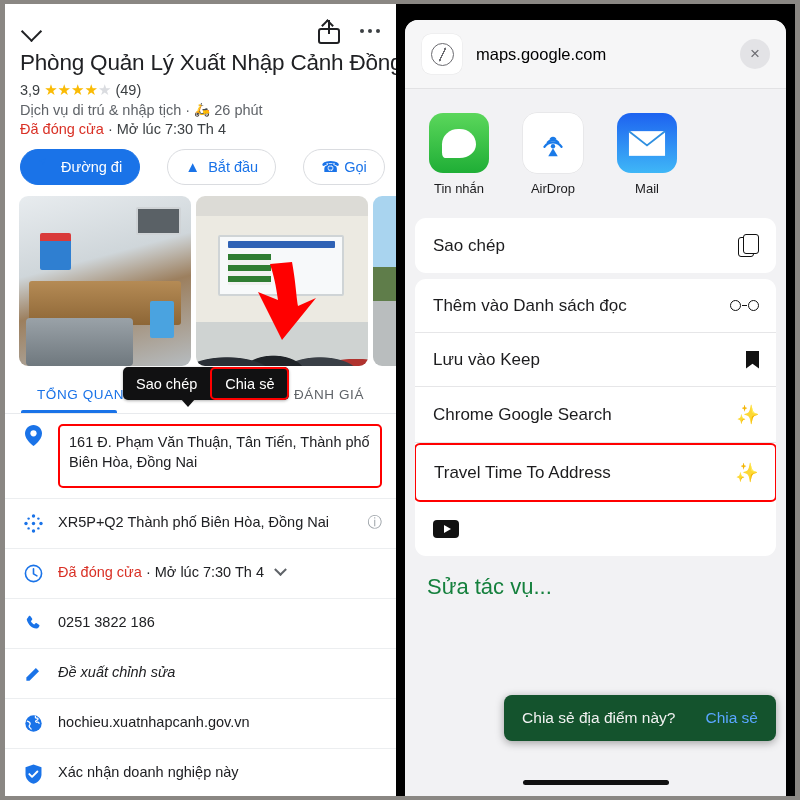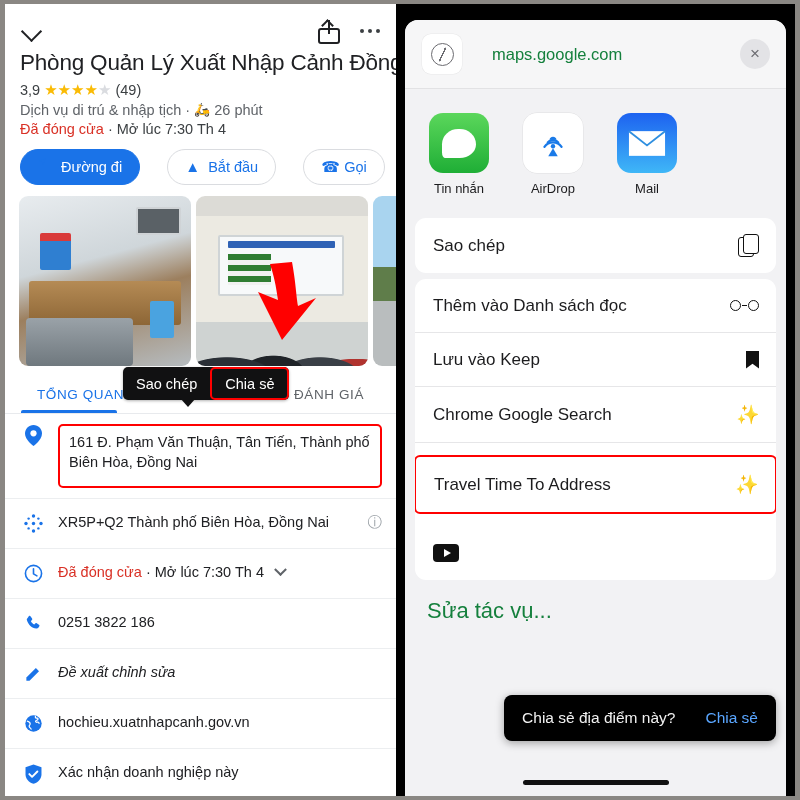--- a/index.html
+++ b/index.html
@@ -206,21 +206,21 @@
   .safari-tile {
     width: 40px; height: 40px; background: #fff; border-radius: 9px;
     display: flex; align-items: center; justify-content: center; flex: 0 0 40px;
     box-shadow: 0 0 0 .5px rgba(0,0,0,.06);
   }
   .compass { width: 23px; height: 23px; border: 1.6px solid #6b6b70; border-radius: 50%;
     position: relative; }
   .compass::after { content:""; position:absolute; left:5px; top:5px; width:11px; height:11px;
     background: linear-gradient(135deg, transparent 45%, #6b6b70 45% 55%, transparent 55%);
     transform: rotate(-20deg); }
-  .sheet-url { flex: 1 1 auto; font-size: 16.5px; color: #15803d; margin-left: 16px; }
+  .sheet-url { flex: 1 1 auto; font-size: 16.5px; color: #000000; }
   .close-btn {
     width: 30px; height: 30px; border-radius: 50%; background: #e3e3e6;
     display: flex; align-items: center; justify-content: center;
     color: #6e6e73; font-size: 17px; cursor: pointer; flex: 0 0 30px;
   }
 
   .apps-row { display: flex; gap: 30px; padding: 24px 0 16px 22px; }
   .app { width: 64px; display: flex; flex-direction: column; align-items: center; gap: 8px; cursor: pointer; }
   .app-tile { width: 60px; height: 60px; border-radius: 14px; display:flex; align-items:center; justify-content:center; }
   .app-label { font-size: 13px; color: #1c1c1e; }
@@ -231,42 +231,42 @@
 
   .menu-card { background: #fff; border-radius: 11px; margin: 6px 10px 0 10px; overflow: hidden; }
   .menu-item {
     display: flex; align-items: center; justify-content: space-between;
     padding: 16px 17px 16px 18px; font-size: 17px; color: #1c1c1e;
     border-bottom: .7px solid #e6e6e8; cursor: pointer; min-height: 54px;
   }
   .menu-item:last-child { border-bottom: none; }
   .menu-item .mi-glyph { font-size: 19px; color: #111; display:flex; align-items:center; }
   .menu-item.highlight-red {
-    border: 2.5px solid #ff0000; border-radius: 6px; margin: 12px -1px;
+    border: 2.5px solid #ff0000; border-radius: 6px; margin: 0 -1px;
   }
   .glyph-copy { width:21px; height:23px; position:relative; }
   .glyph-copy::before { content:""; position:absolute; left:0; top:3px; width:14px; height:18px;
     border:1.7px solid #111; border-radius:3px; background:#fff; }
   .glyph-copy::after { content:""; position:absolute; left:5px; top:0; width:14px; height:18px;
     border:1.7px solid #111; border-radius:3px; background:#fff; }
   .glyph-glasses { display:flex; align-items:center; gap:1px; }
   .glyph-glasses i { width:11px; height:11px; border:1.7px solid #111; border-radius:50%; display:block; }
   .glyph-glasses .br { width:5px; height:1.7px; background:#111; }
   .glyph-bookmark { width:13px; height:18px; background:#111;
     clip-path: polygon(0 0,100% 0,100% 100%,50% 74%,0 100%); }
   .glyph-wand { font-size: 17px; color: #111; letter-spacing: -1px; }
   .glyph-yt { width:26px; height:18px; background:#111; border-radius:4px;
     display:flex; align-items:center; justify-content:center; }
   .glyph-yt::after { content:""; width:0;height:0;border-left:7px solid #fff;
     border-top:4.5px solid transparent; border-bottom:4.5px solid transparent; margin-left:2px; }
 
   .edit-actions { padding: 18px 16px 0 22px; font-size: 22px; color: #15803d; cursor: pointer; }
 
   .toast {
-    position: absolute; right: 10px; bottom: 55px; background: #000000;
+    position: absolute; right: 10px; bottom: 55px; background: #14532d;
     border-radius: 8px; display: flex; align-items: center; gap: 30px;
     padding: 14px 18px; box-shadow: 0 2px 8px rgba(0,0,0,.35);
   }
   .toast-text { color: #f1f1f1; font-size: 15.5px; }
   .toast-action { color: #5aa6ff; font-size: 15.5px; cursor: pointer; }
   .home-indicator {
     position: absolute; left: 50%; transform: translateX(-50%); bottom: 11px;
     width: 146px; height: 5px; background: #111; border-radius: 3px;
   }
 </style>

